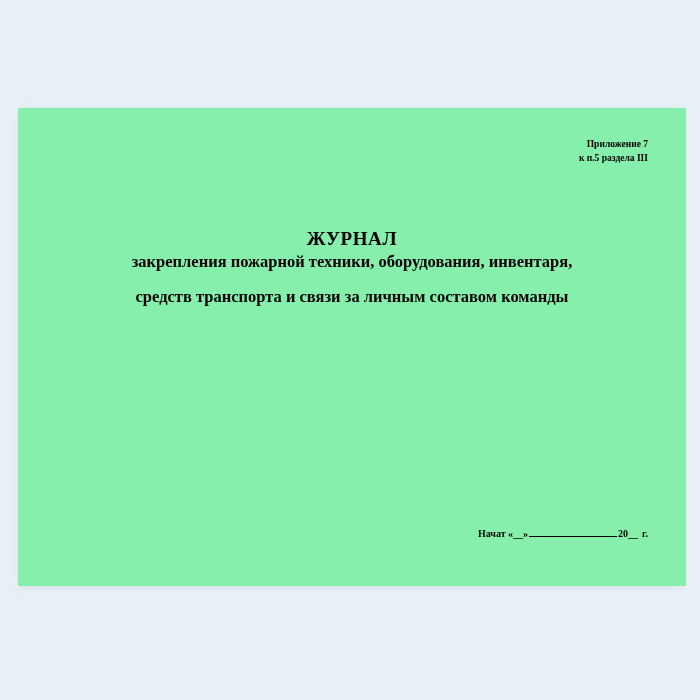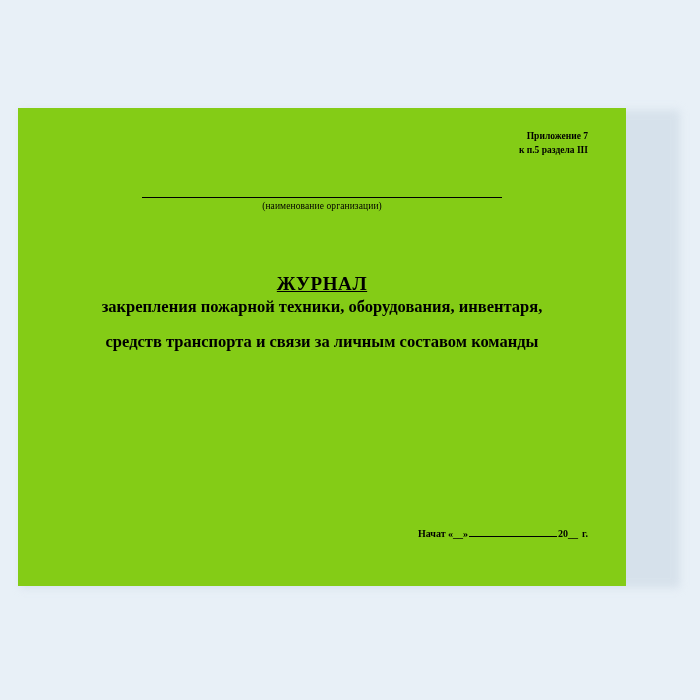--- a/index.html
+++ b/index.html
@@ -25,25 +25,25 @@
     width: 660px;
     height: 478px;
     background: #c9d6e2;
     filter: blur(4px);
     opacity: .55;
   }
   .page {
     position: absolute;
     left: 18px;
     top: 108px;
-    width: 608px;
+    width: 668px;
     height: 478px;
-    background: #84cc16;
+    background: #86efac;
     box-sizing: border-box;
-    padding: 16px 38px 22px 38px;
+    padding: 24px 38px 22px 38px;
   }
   .appendix {
     text-align: right;
     font-size: 9.5px;
     font-weight: bold;
     line-height: 1.45;
     color: #000;
     margin-top: 6px;
   }
   .org-block {
@@ -63,21 +63,20 @@
     letter-spacing: .1px;
   }
   .title-block {
     margin-top: 62px;
     text-align: center;
   }
   .title-main {
     font-size: 19px;
     font-weight: bold;
     letter-spacing: .6px;
-    text-decoration: underline;
   }
   .title-sub {
     font-size: 16.5px;
     font-weight: bold;
     line-height: 1.42;
     margin-top: 0;
     padding: 0 12px;
   }
   .footer-block {
     position: absolute;
@@ -109,24 +108,20 @@
 
   <div class="page-shadow"></div>
 
   <div class="page">
 
     <div class="appendix">
       <div>Приложение 7</div>
       <div>к п.5 раздела III</div>
     </div>
 
-    <div class="org-block">
-      <div class="org-line"></div>
-      <div class="org-caption">(наименование организации)</div>
-    </div>
 
     <div class="title-block">
       <div class="title-main">ЖУРНАЛ</div>
       <div class="title-sub">закрепления пожарной техники, оборудования, инвентаря,</div>
       <div class="title-sub" style="margin-top:12px">средств транспорта и связи за личным составом команды</div>
     </div>
 
     <div class="footer-block">
       <div class="footer-row">
         <span>Начат «__»</span><span class="fill-line"></span><span>20__</span><span class="sm-gap"></span><span>г.</span>

